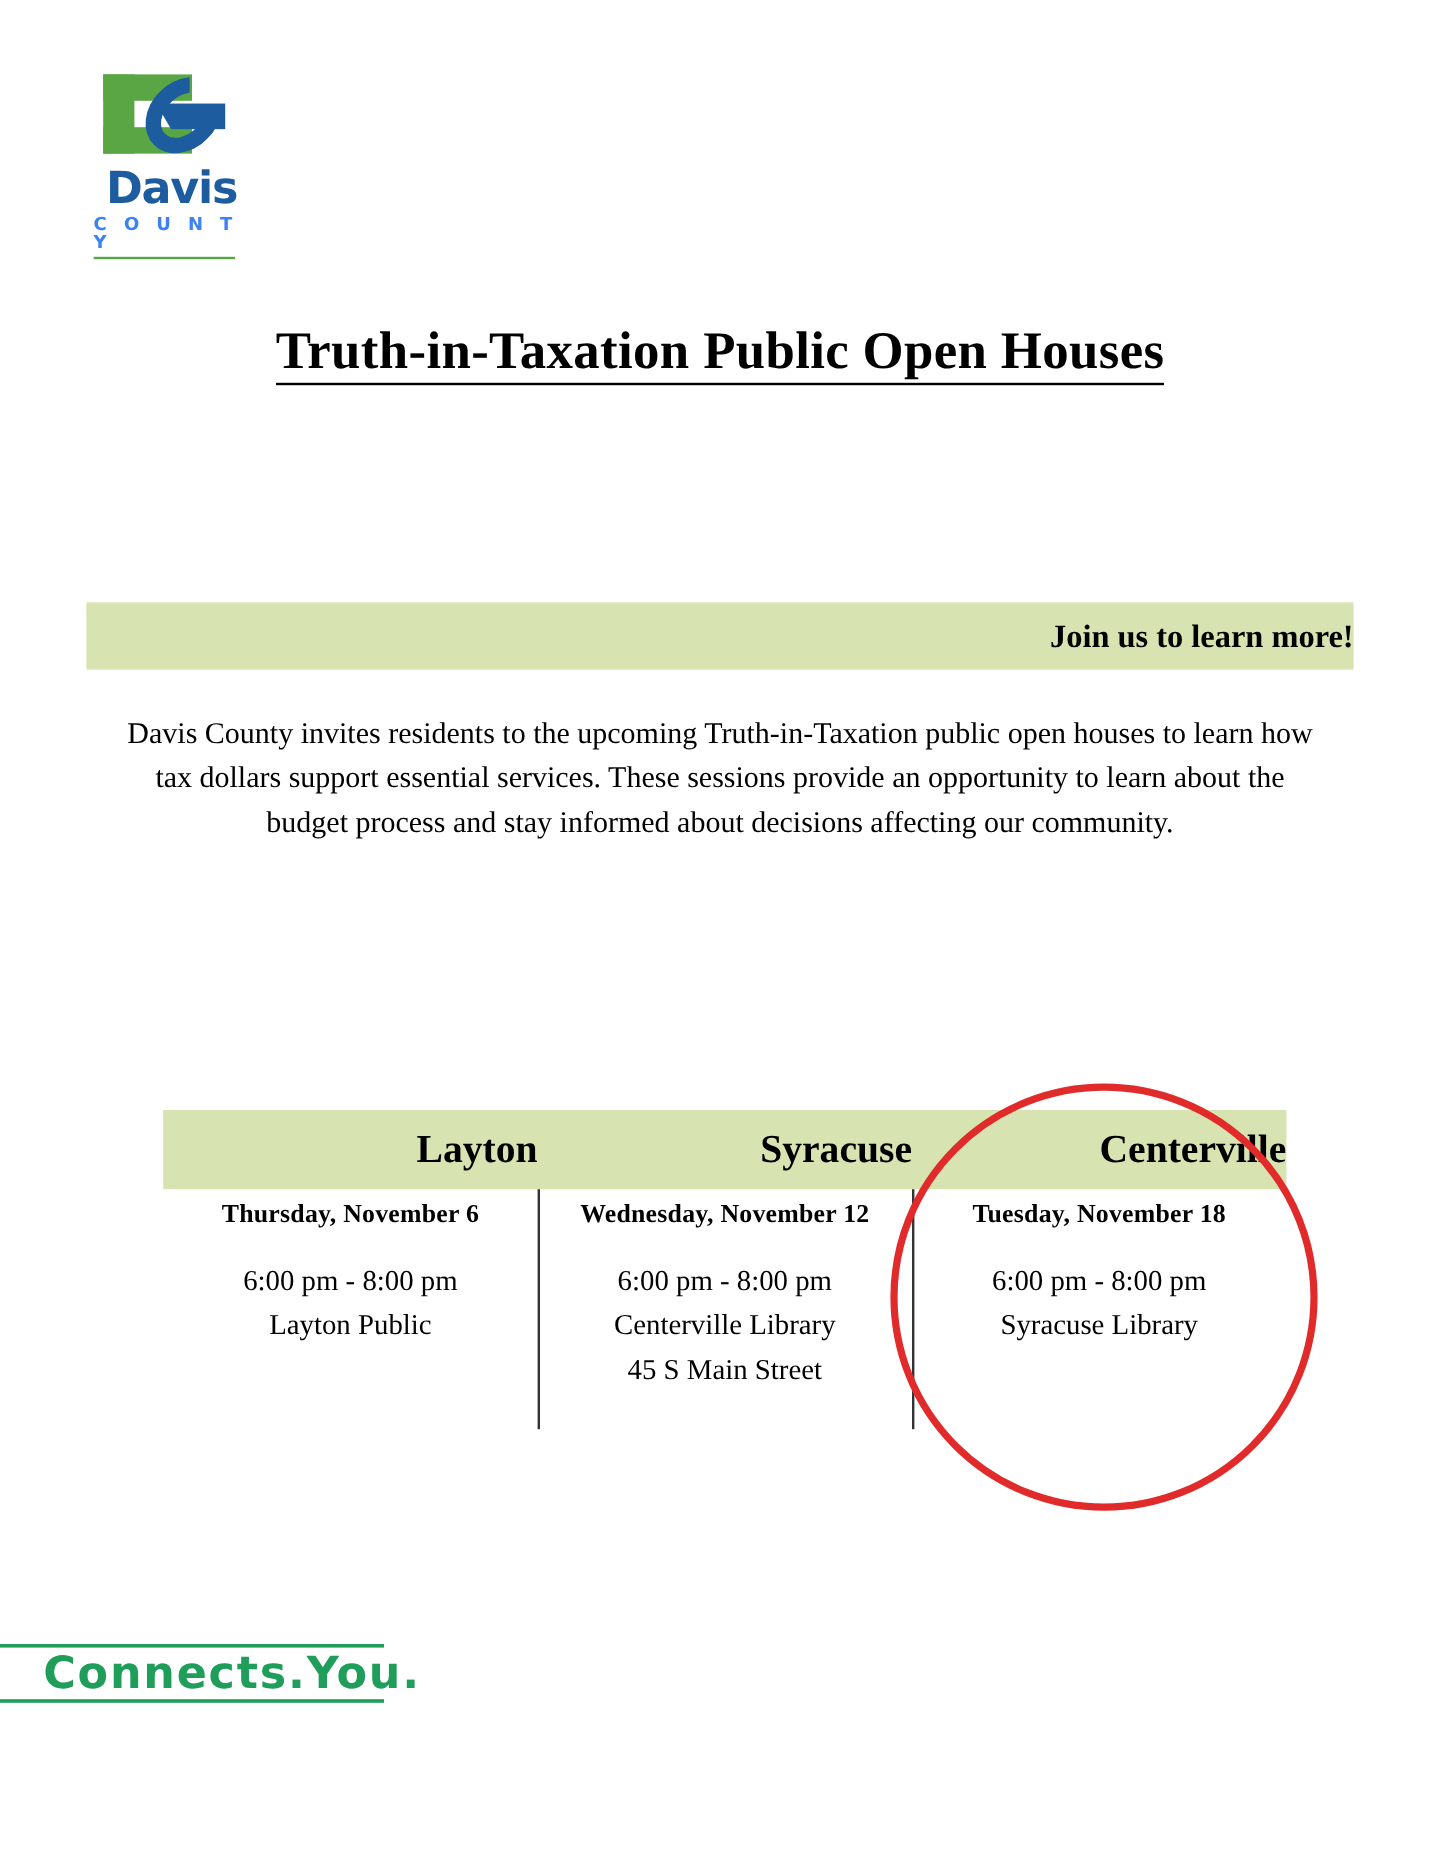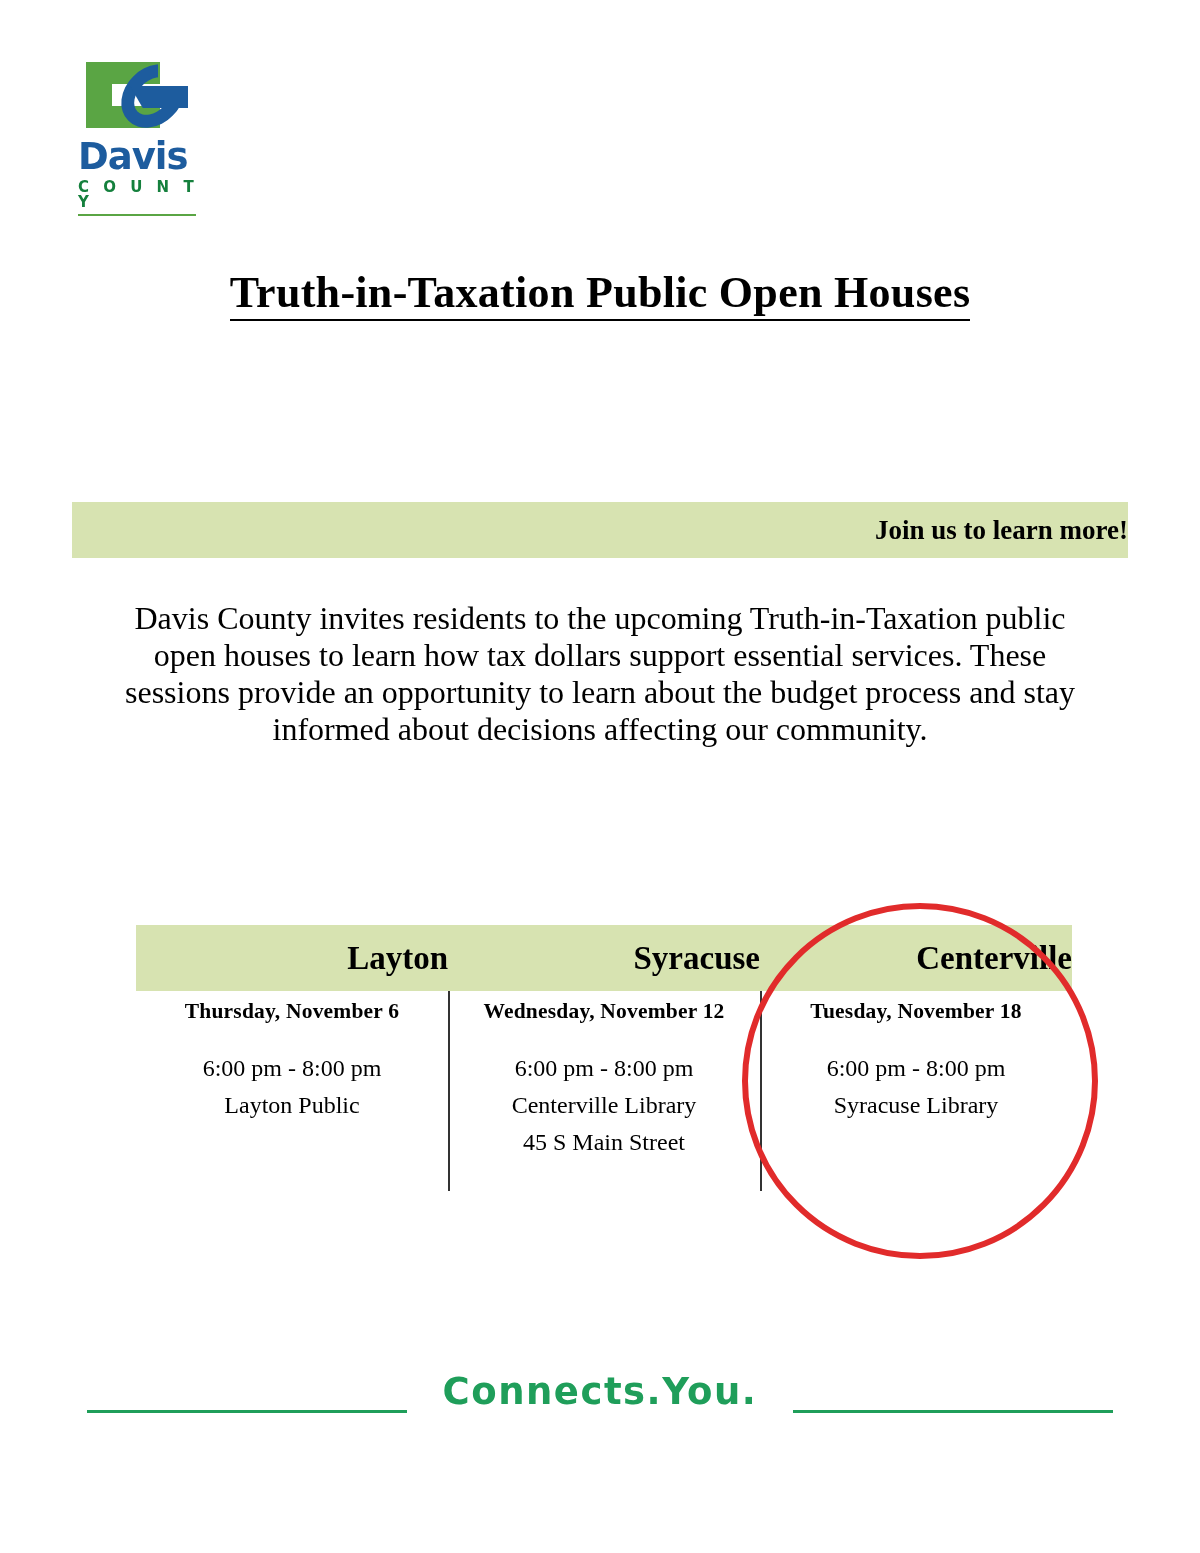--- a/index.html
+++ b/index.html
@@ -74,26 +74,27 @@
     clip-path: polygon(0 0, 100% 0, 100% 100%, 22% 100%);
   }
   .logo-davis {
     font-family: "DejaVu Sans", sans-serif;
     font-weight: bold;
     font-size: 37px;
     color: #1d5c9e;
     letter-spacing: -1px;
     line-height: 1;
     margin-top: 2px;
+    text-align: center;
   }
   .logo-county {
     font-family: "DejaVu Sans", sans-serif;
     font-weight: bold;
     font-size: 15px;
-    color: #15803d;
+    color: #3b82f6;
     letter-spacing: 4.5px;
     line-height: 1;
     margin-top: 5px;
   }
   .logo-rule {
     width: 118px;
     height: 2px;
     background: #5aa544;
     margin-top: 4px;
   }
@@ -131,21 +132,21 @@
     font-weight: bold;
     font-size: 27px;
     line-height: 56px;
   }
   .intro-body {
     position: absolute;
     left: 100px;
     top: 568px;
     width: 1000px;
     text-align: center;
-    font-size: 32px;
+    font-size: 25px;
     line-height: 37px;
     font-family: Liberation Serif, serif;
   }
 
   
   .loc-table {
     position: absolute;
     left: 136px;
     top: 925px;
     width: 936px;
@@ -209,22 +210,23 @@
     pointer-events: none;
   }
 
   
   .footer {
     position: absolute;
     left: 0;
     top: 1370px;
     width: 1200px;
     display: flex;
-    align-items: flex-end;
+    align-items: flex-start;
     justify-content: center;
+    flex-direction: column;
   }
   .footer-rule {
     height: 3px;
     background: #1f9e5a;
     width: 320px;
   }
   .footer-text {
     font-family: "DejaVu Sans", sans-serif;
     font-weight: bold;
     font-size: 37px;

